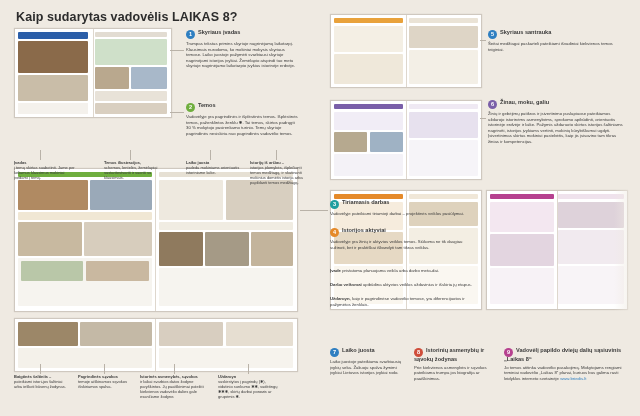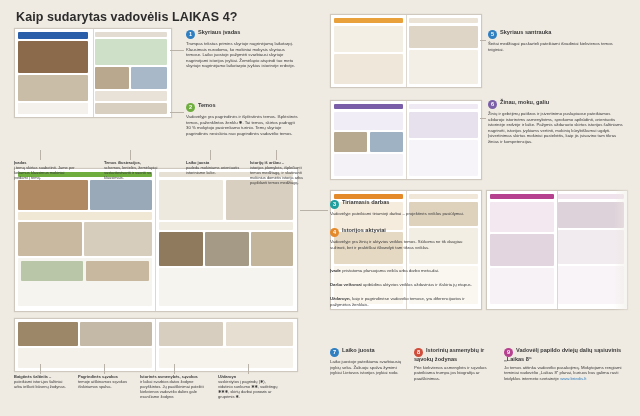--- a/index.html
+++ b/index.html
@@ -43,21 +43,21 @@
   .legend-box{position:absolute;font-size:4px;line-height:5px;color:#3b3b3b;}
   .legend-box .lh{font-weight:bold;display:block;}
   .fade-right{position:absolute;right:0;top:0;bottom:0;width:26px;
     background:linear-gradient(to right,rgba(239,234,226,0),#efeae2);}
 </style>
 </head>
 <body>
 
 <div class="page">
 
-  <div class="title">Kaip sudarytas vadovėlis LAIKAS 4?</div>
+  <div class="title">Kaip sudarytas vadovėlis LAIKAS 8?</div>
 
   <div class="spread" style="left:14px;top:28px;width:156px;height:88px;">
     <div class="gutter"></div>
     <div class="bar" style="left:3px;top:3px;width:70px;height:7px;background:#2b5ea8;"></div>
     <div class="bar" style="left:3px;top:12px;width:70px;height:32px;background:#8a6a4a;"></div>
     <div class="bar" style="left:3px;top:46px;width:70px;height:26px;background:#c9bda8;"></div>
     <div class="txt" style="left:3px;top:74px;width:70px;height:11px;background:#f4f1ec;"></div>
     <div class="bar" style="left:80px;top:3px;width:72px;height:5px;background:#e2dcd2;"></div>
     <div class="bar" style="left:80px;top:10px;width:72px;height:26px;background:#cfe0c9;"></div>
     <div class="bar" style="left:80px;top:38px;width:34px;height:22px;background:#b9a88e;"></div>

